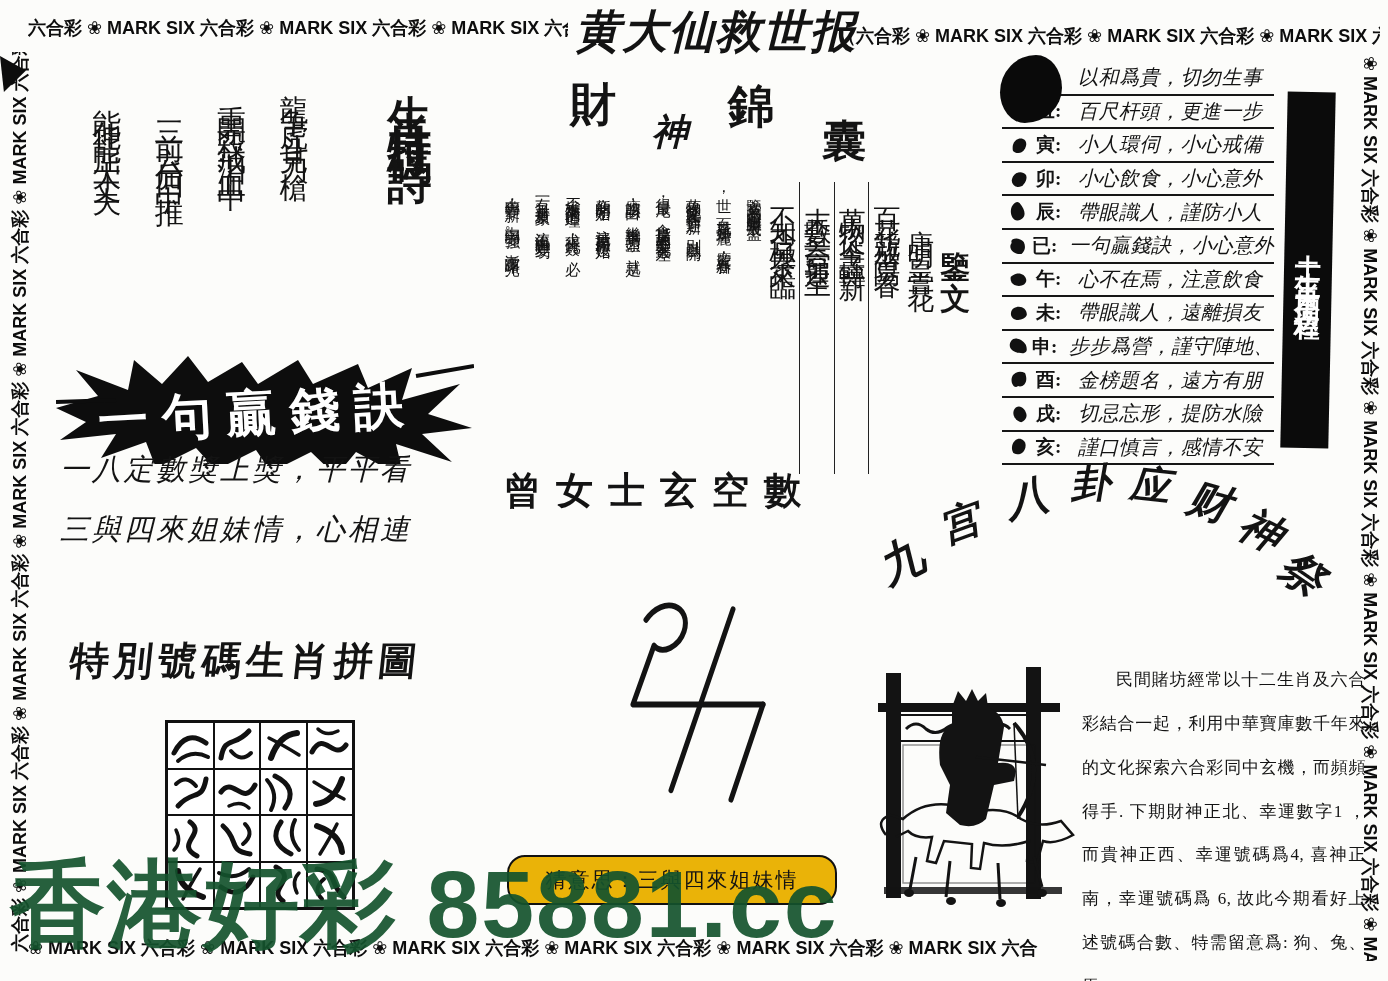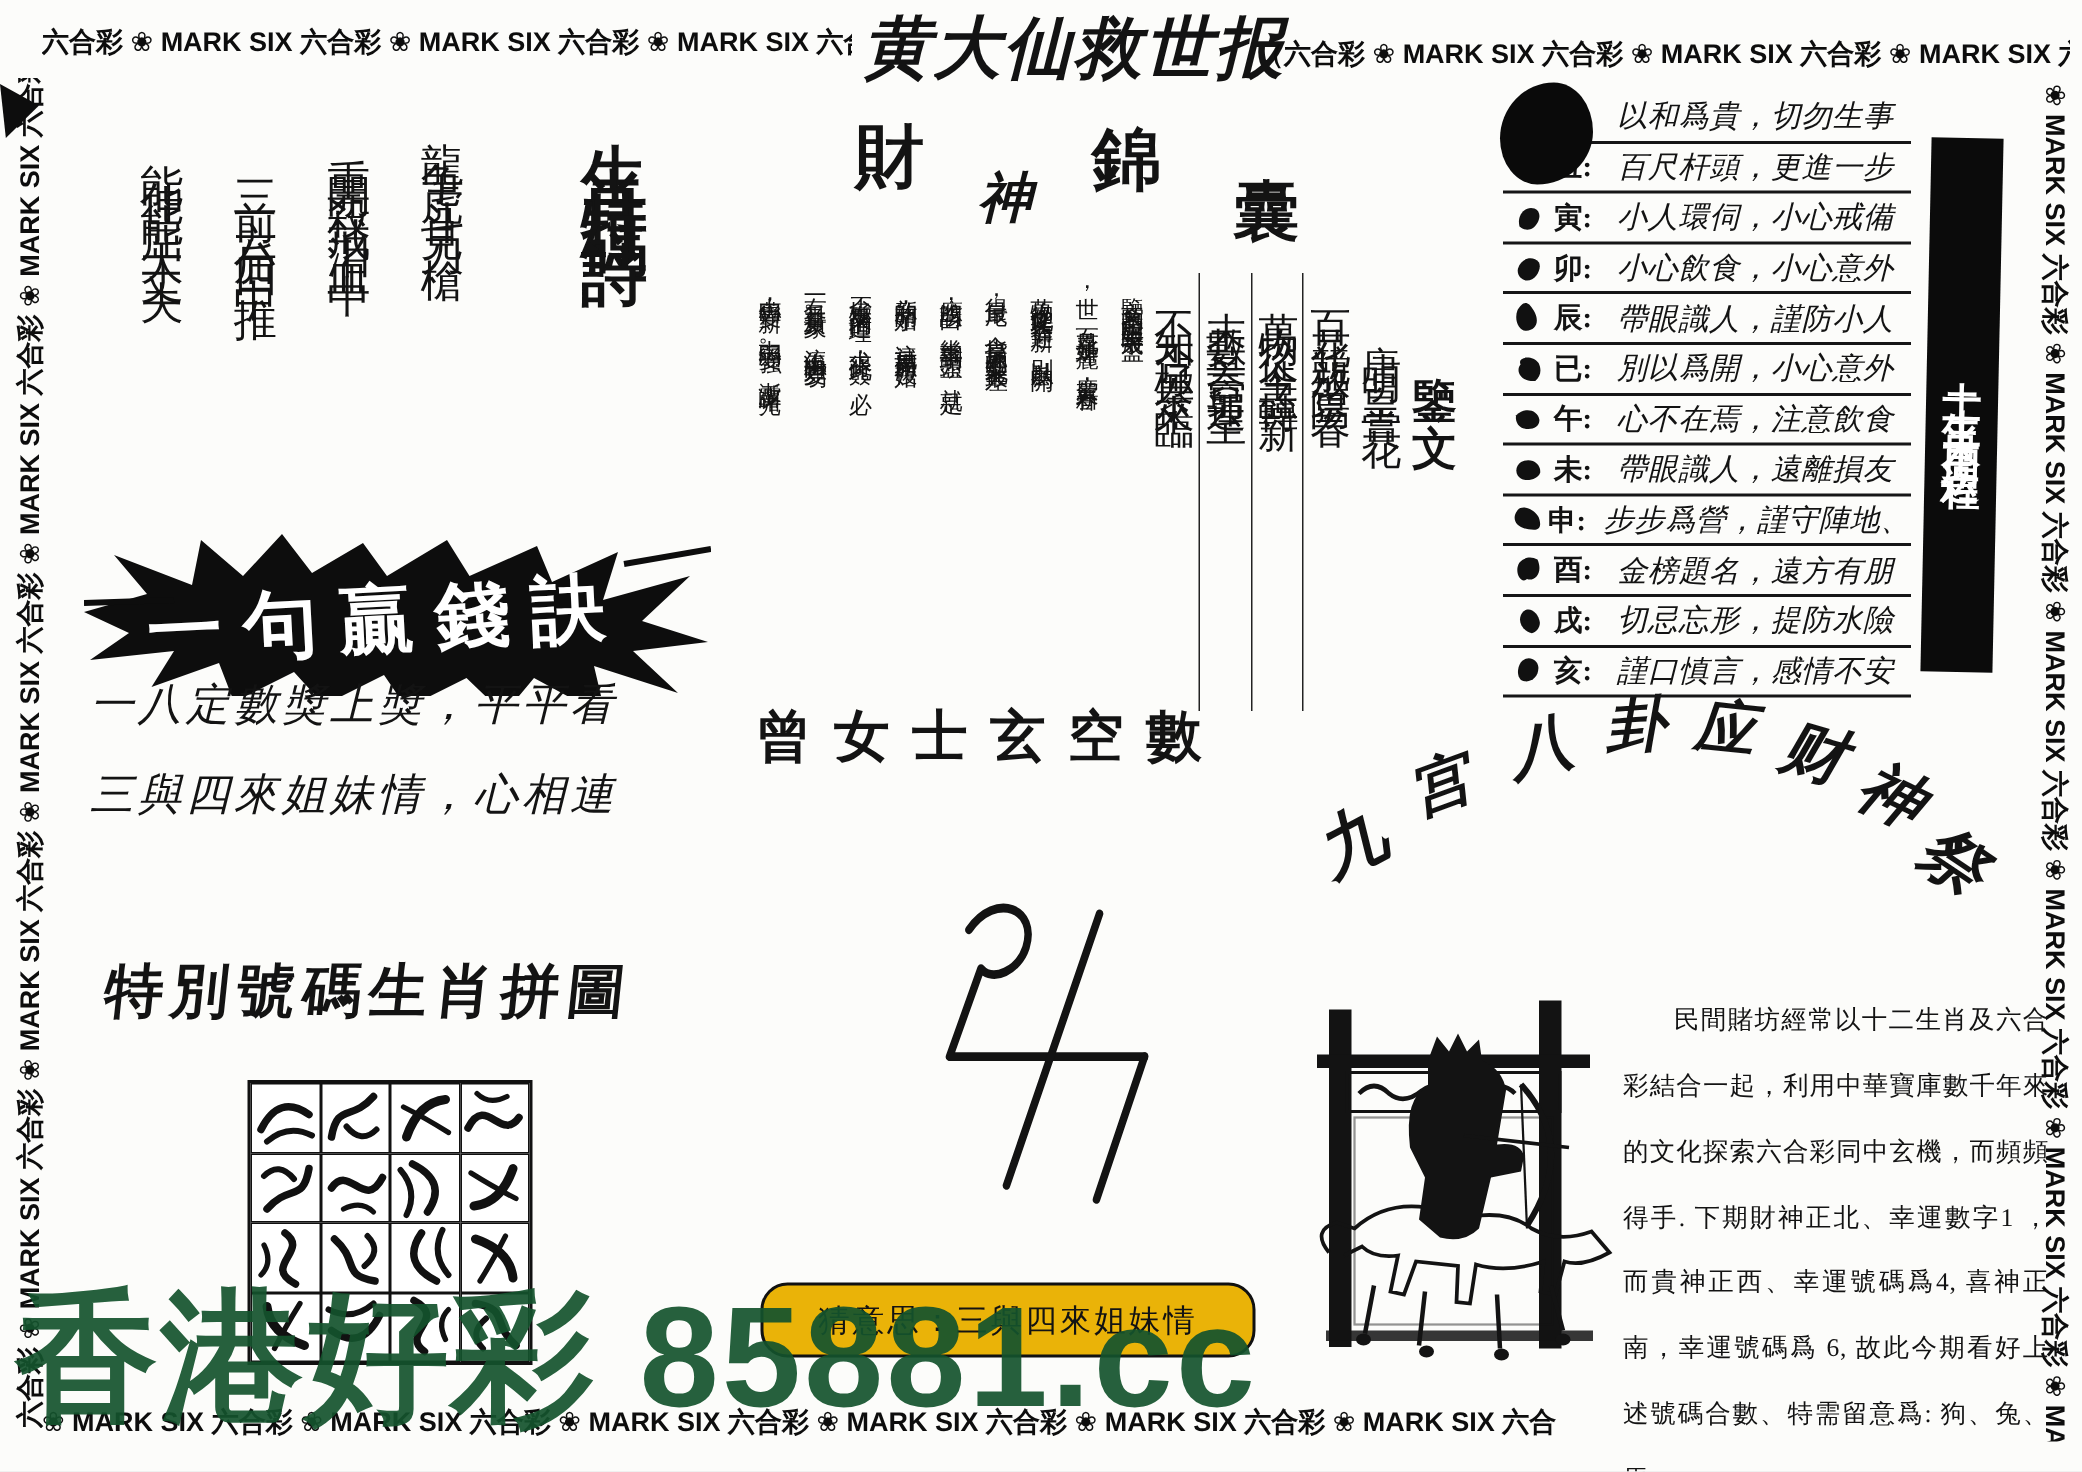--- a/index.html
+++ b/index.html
@@ -316,21 +316,21 @@
       <span class="fbr">辰:</span>
       <span class="ftx">帶眼識人，謹防小人</span>
     </div>
     <div class="frow">
       <span class="fic">
           <svg width="24" height="24">
             <use href="#sq2" fill="#111" transform="rotate(200 12 12)"></use>
           </svg>
         </span>
       <span class="fbr">已:</span>
-      <span class="ftx">別以爲開，小心意外</span>
+      <span class="ftx">一句贏錢訣，小心意外</span>
     </div>
     <div class="frow">
       <span class="fic">
           <svg width="24" height="24">
             <use href="#sq3" fill="#111" transform="rotate(60 12 12)"></use>
           </svg>
         </span>
       <span class="fbr">午:</span>
       <span class="ftx">心不在焉，注意飲食</span>
     </div>

